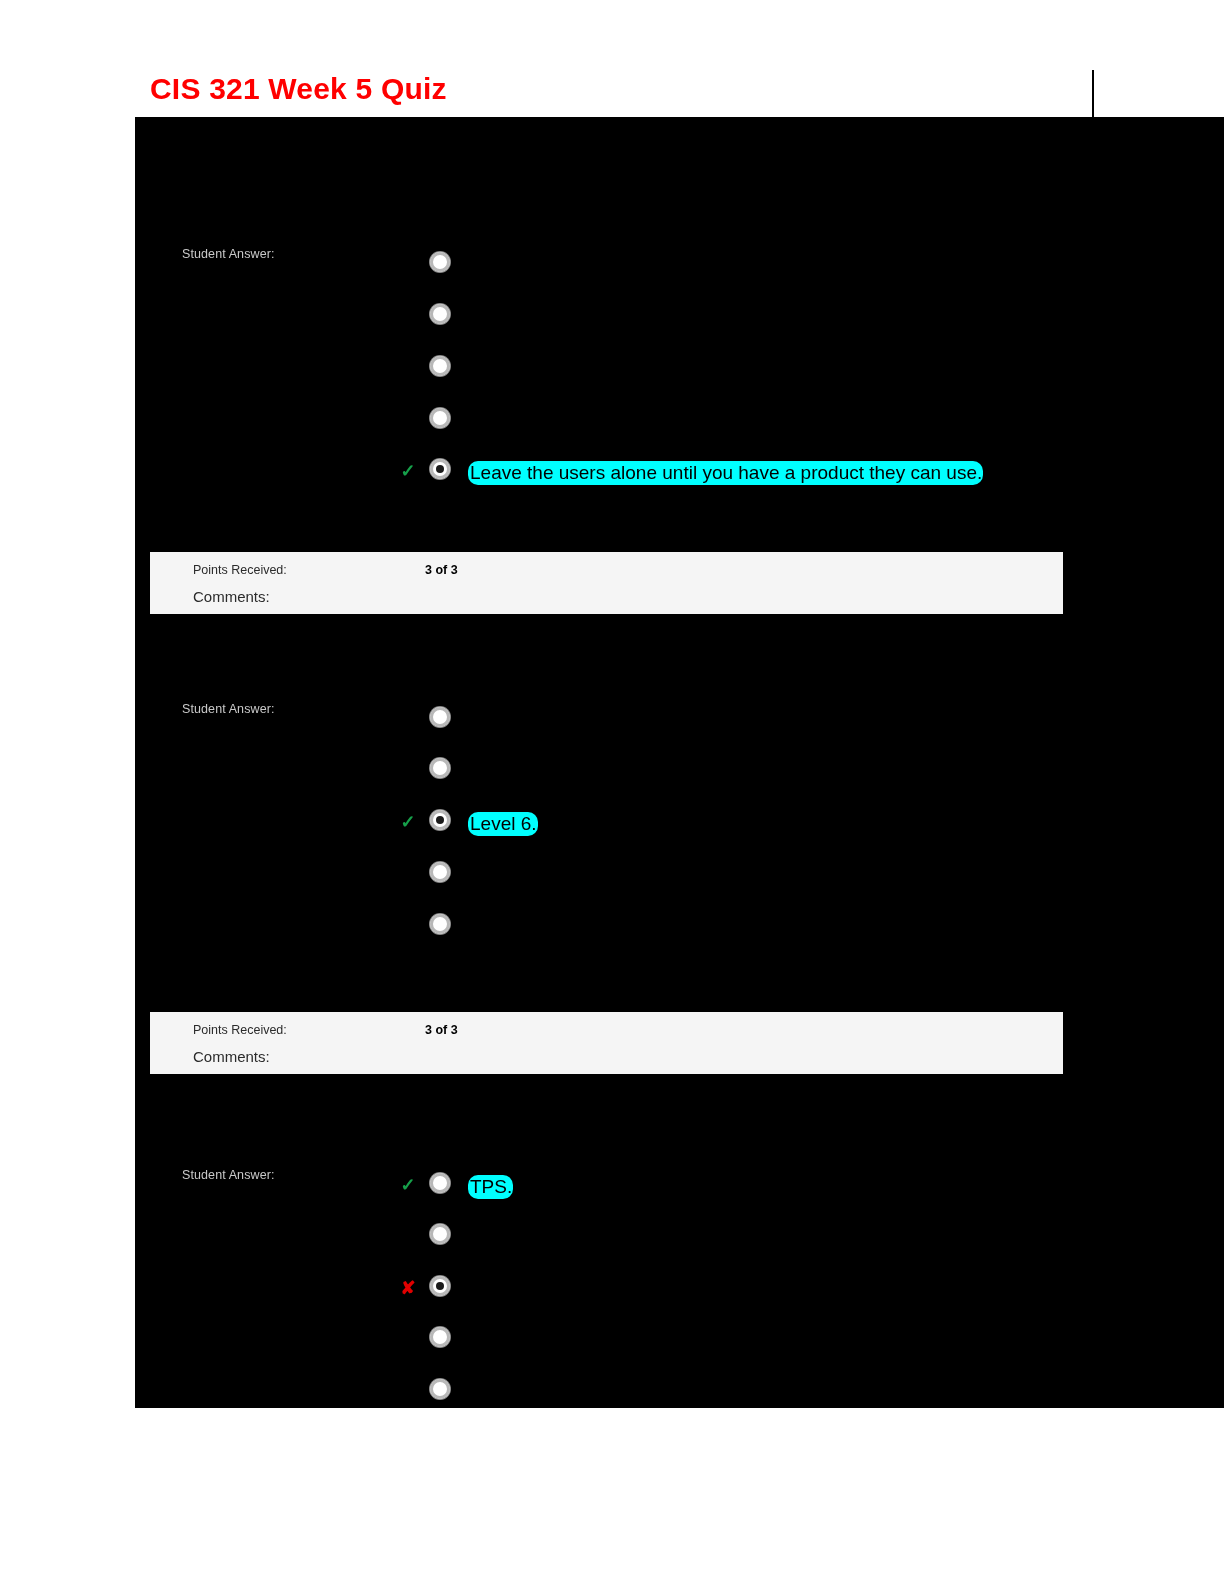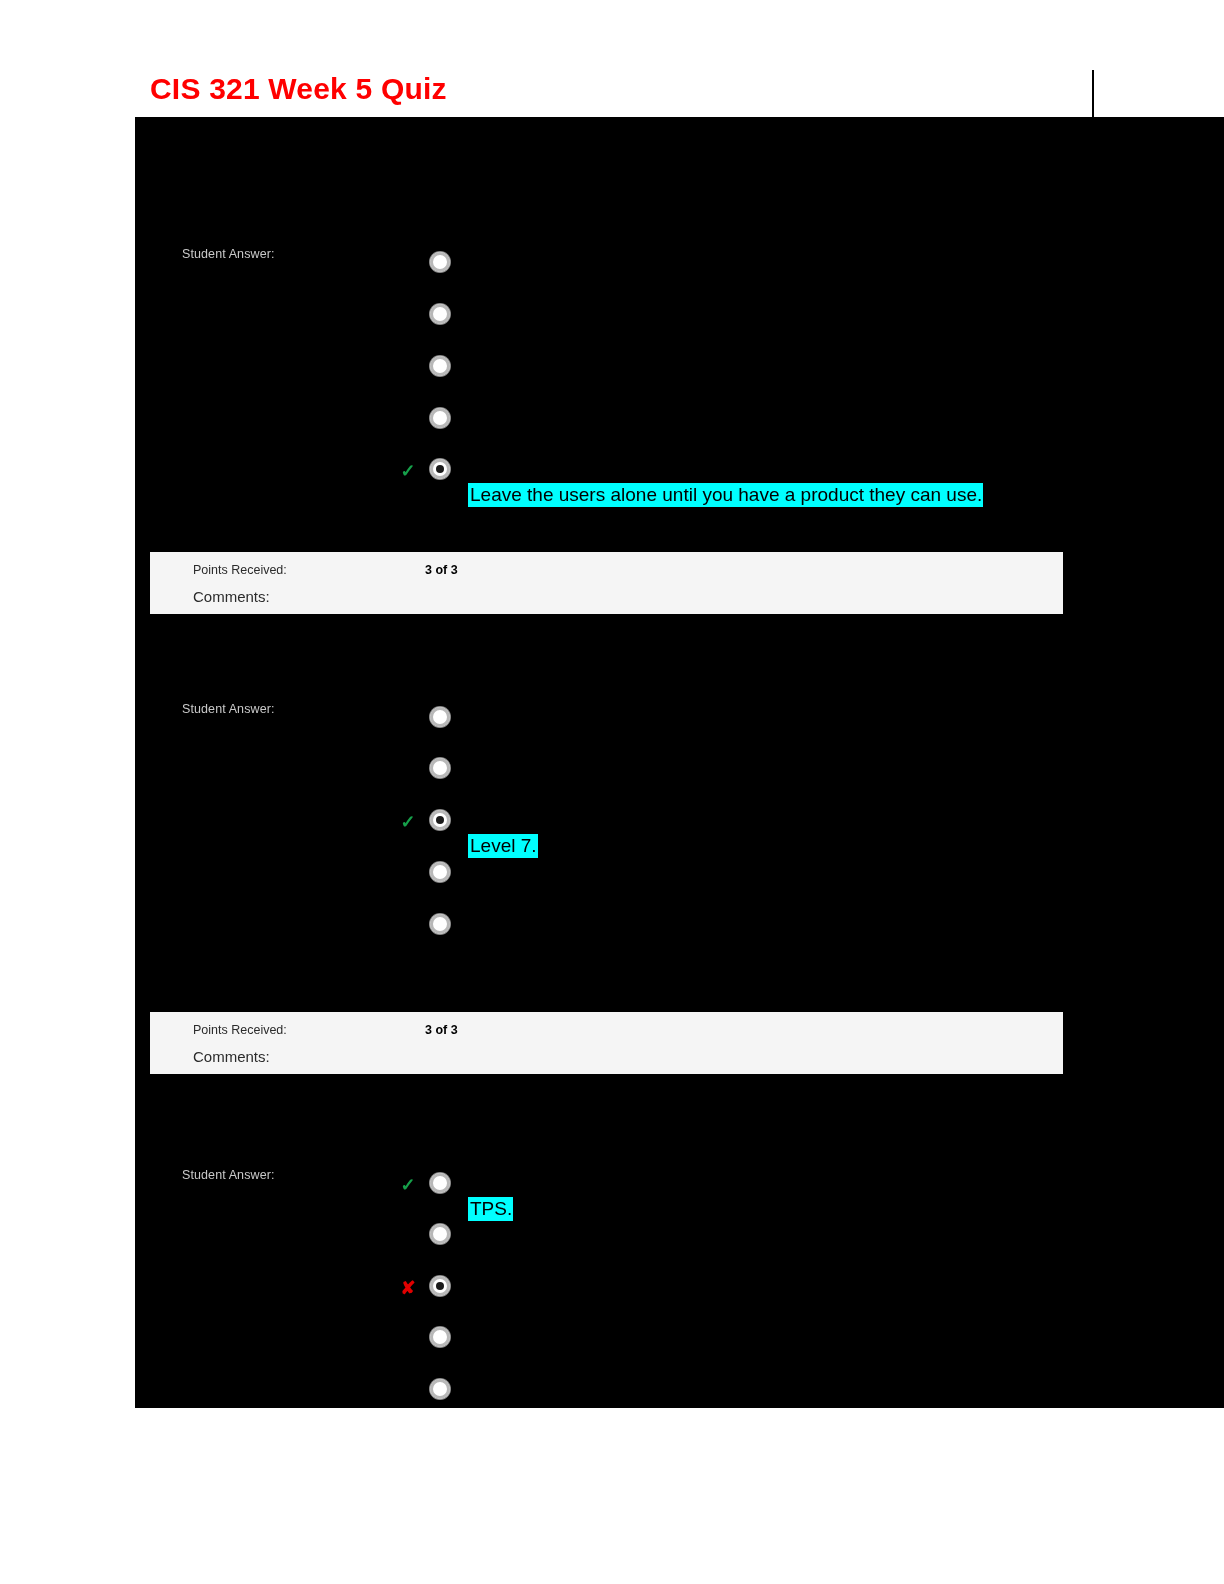--- a/index.html
+++ b/index.html
@@ -105,27 +105,28 @@
     top: 6px;
     width: 8px;
     height: 8px;
     border-radius: 50%;
     background: #1a1a1a;
   }
 
   .option-text {
     position: absolute;
     left: 333px;
-    top: 26px;
+    top: 4px;
     font-size: 19px;
     color: #000000;
     background: #00ffff;
     padding: 2px 1px 3px 2px;
     white-space: nowrap;
     line-height: 1;
+    border-radius: 10px;
   }
 
   
   .points-panel {
     position: absolute;
     left: 15px;
     width: 913px;
     height: 62px;
     background: #f5f5f5;
   }
@@ -211,21 +212,21 @@
 
     </div>
     <div class="option-row" style="top:182px;">
       <span class="marker"></span>
       <span class="radio"></span>
 
     </div>
     <div class="option-row" style="top:234px;">
       <span class="marker correct">✓</span>
       <span class="radio selected"></span>
-      <span class="option-text">Level 7.</span>
+      <span class="option-text">Level 6.</span>
     </div>
     <div class="option-row" style="top:286px;">
       <span class="marker"></span>
       <span class="radio"></span>
 
     </div>
     <div class="option-row" style="top:338px;">
       <span class="marker"></span>
       <span class="radio"></span>
 

